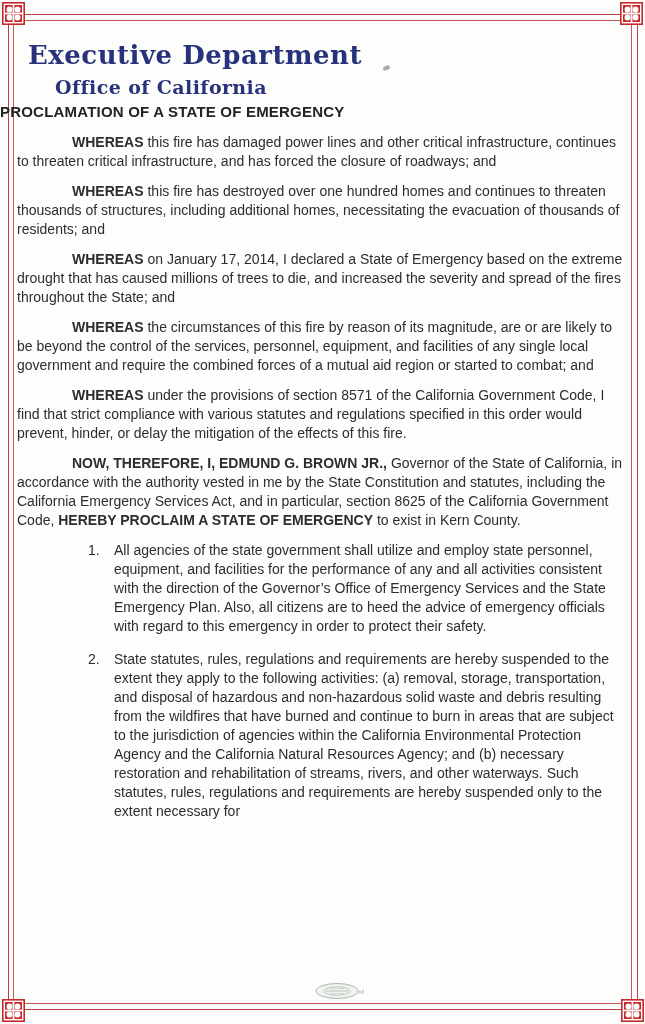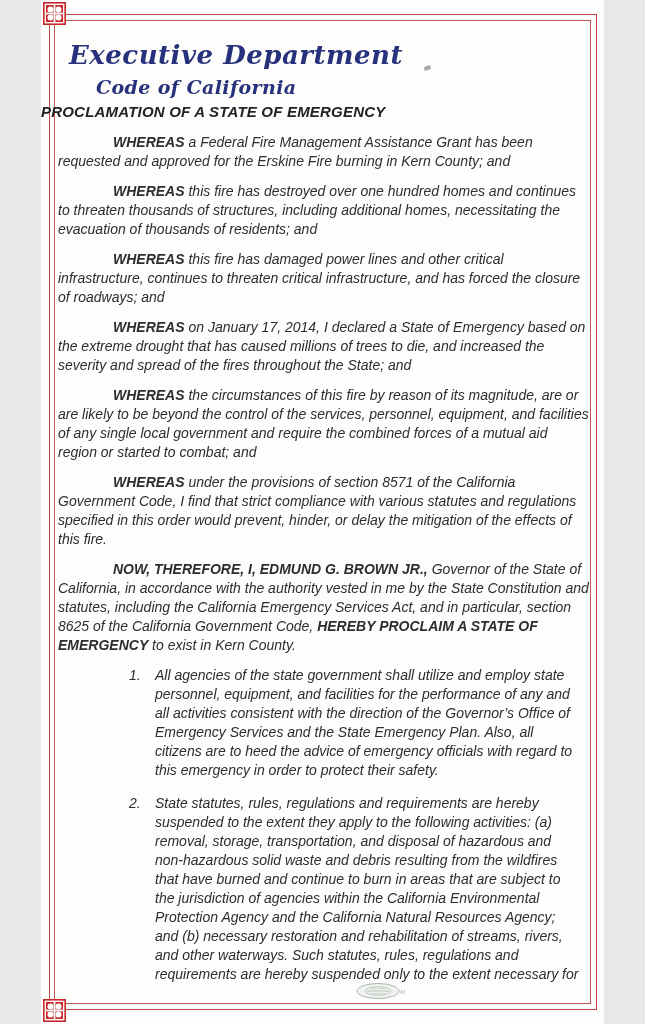--- a/index.html
+++ b/index.html
@@ -1,24 +1,23 @@
 <!DOCTYPE html>
 <html><head>
 <meta charset="utf-8">
 <style>
   html,body{margin:0;padding:0;background:#e8e8e8;}
   .page{
     position:relative;
-    width:563px;height:1024px;
+    width:645px;height:1024px;
     background:#fdfdfc;
     overflow:hidden;
     font-family:"Liberation Sans", sans-serif;
     color:#2d2d2d;
     margin:0 auto;
-    font-style:italic;
   }
   
   .frame-outer{
     position:absolute;
     top:14px;left:8px;right:7px;bottom:14px;
     border:1.6px solid #bc4245;
     pointer-events:none;
   }
   .frame-inner{
     position:absolute;
@@ -144,30 +143,29 @@
     <rect x="2" y="2" width="16" height="16" fill="none" stroke="#ffffff" stroke-width="1.2"></rect>
     <circle cx="6.5" cy="6.5" r="2.6" fill="#ffffff"></circle>
       <circle cx="13.5" cy="6.5" r="2.6" fill="#ffffff"></circle>
     <circle cx="6.5" cy="13.5" r="2.6" fill="#ffffff"></circle>
       <circle cx="13.5" cy="13.5" r="2.6" fill="#ffffff"></circle>
     <rect x="9.2" y="2" width="1.6" height="16" fill="#ffffff"></rect>
       <rect x="2" y="9.2" width="16" height="1.6" fill="#ffffff"></rect>
   </svg>
 
   <div class="dept-title">Executive Department</div>
-  <div class="state-title">Code of California</div>
+  <div class="state-title">Office of California</div>
   <div class="scan-smudge"></div>
 
   <div class="proc-title">PROCLAMATION OF A STATE OF EMERGENCY</div>
 
   <div class="body-text">
 
-    <p class="para"><span class="b">WHEREAS</span><span> a Federal Fire Management Assistance Grant has been requested and approved for the Erskine Fire burning in Kern County; and</span></p>
+    <p class="para"><span class="b">WHEREAS</span><span> this fire has damaged power lines and other critical infrastructure, continues to threaten critical infrastructure, and has forced the closure of roadways; and</span></p>
     <p class="para"><span class="b">WHEREAS</span><span> this fire has destroyed over one hundred homes and continues to threaten thousands of structures, including additional homes, necessitating the evacuation of thousands of residents; and</span></p>
-    <p class="para"><span class="b">WHEREAS</span><span> this fire has damaged power lines and other critical infrastructure, continues to threaten critical infrastructure, and has forced the closure of roadways; and</span></p>
     <p class="para"><span class="b">WHEREAS</span><span> on January 17, 2014, I declared a State of Emergency based on the extreme drought that has caused millions of trees to die, and increased the severity and spread of the fires throughout the State; and</span></p>
     <p class="para"><span class="b">WHEREAS</span><span> the circumstances of this fire by reason of its magnitude, are or are likely to be beyond the control of the services, personnel, equipment, and facilities of any single local government and require the combined forces of a mutual aid region or started to combat; and</span></p>
     <p class="para"><span class="b">WHEREAS</span><span> under the provisions of section 8571 of the California Government Code, I find that strict compliance with various statutes and regulations specified in this order would prevent, hinder, or delay the mitigation of the effects of this fire.</span></p>
 
     <p class="para"><span class="b">NOW, THEREFORE, I, EDMUND G. BROWN JR.,</span><span> Governor of the State of California, in accordance with the authority vested in me by the State Constitution and statutes, including the California Emergency Services Act, and in particular, section 8625 of the California Government Code, </span><span class="b">HEREBY PROCLAIM A STATE OF EMERGENCY</span><span> to exist in Kern County.</span></p>
 
 
     <div class="olist">
       <div class="oitem">
         <span class="num">1.</span>

